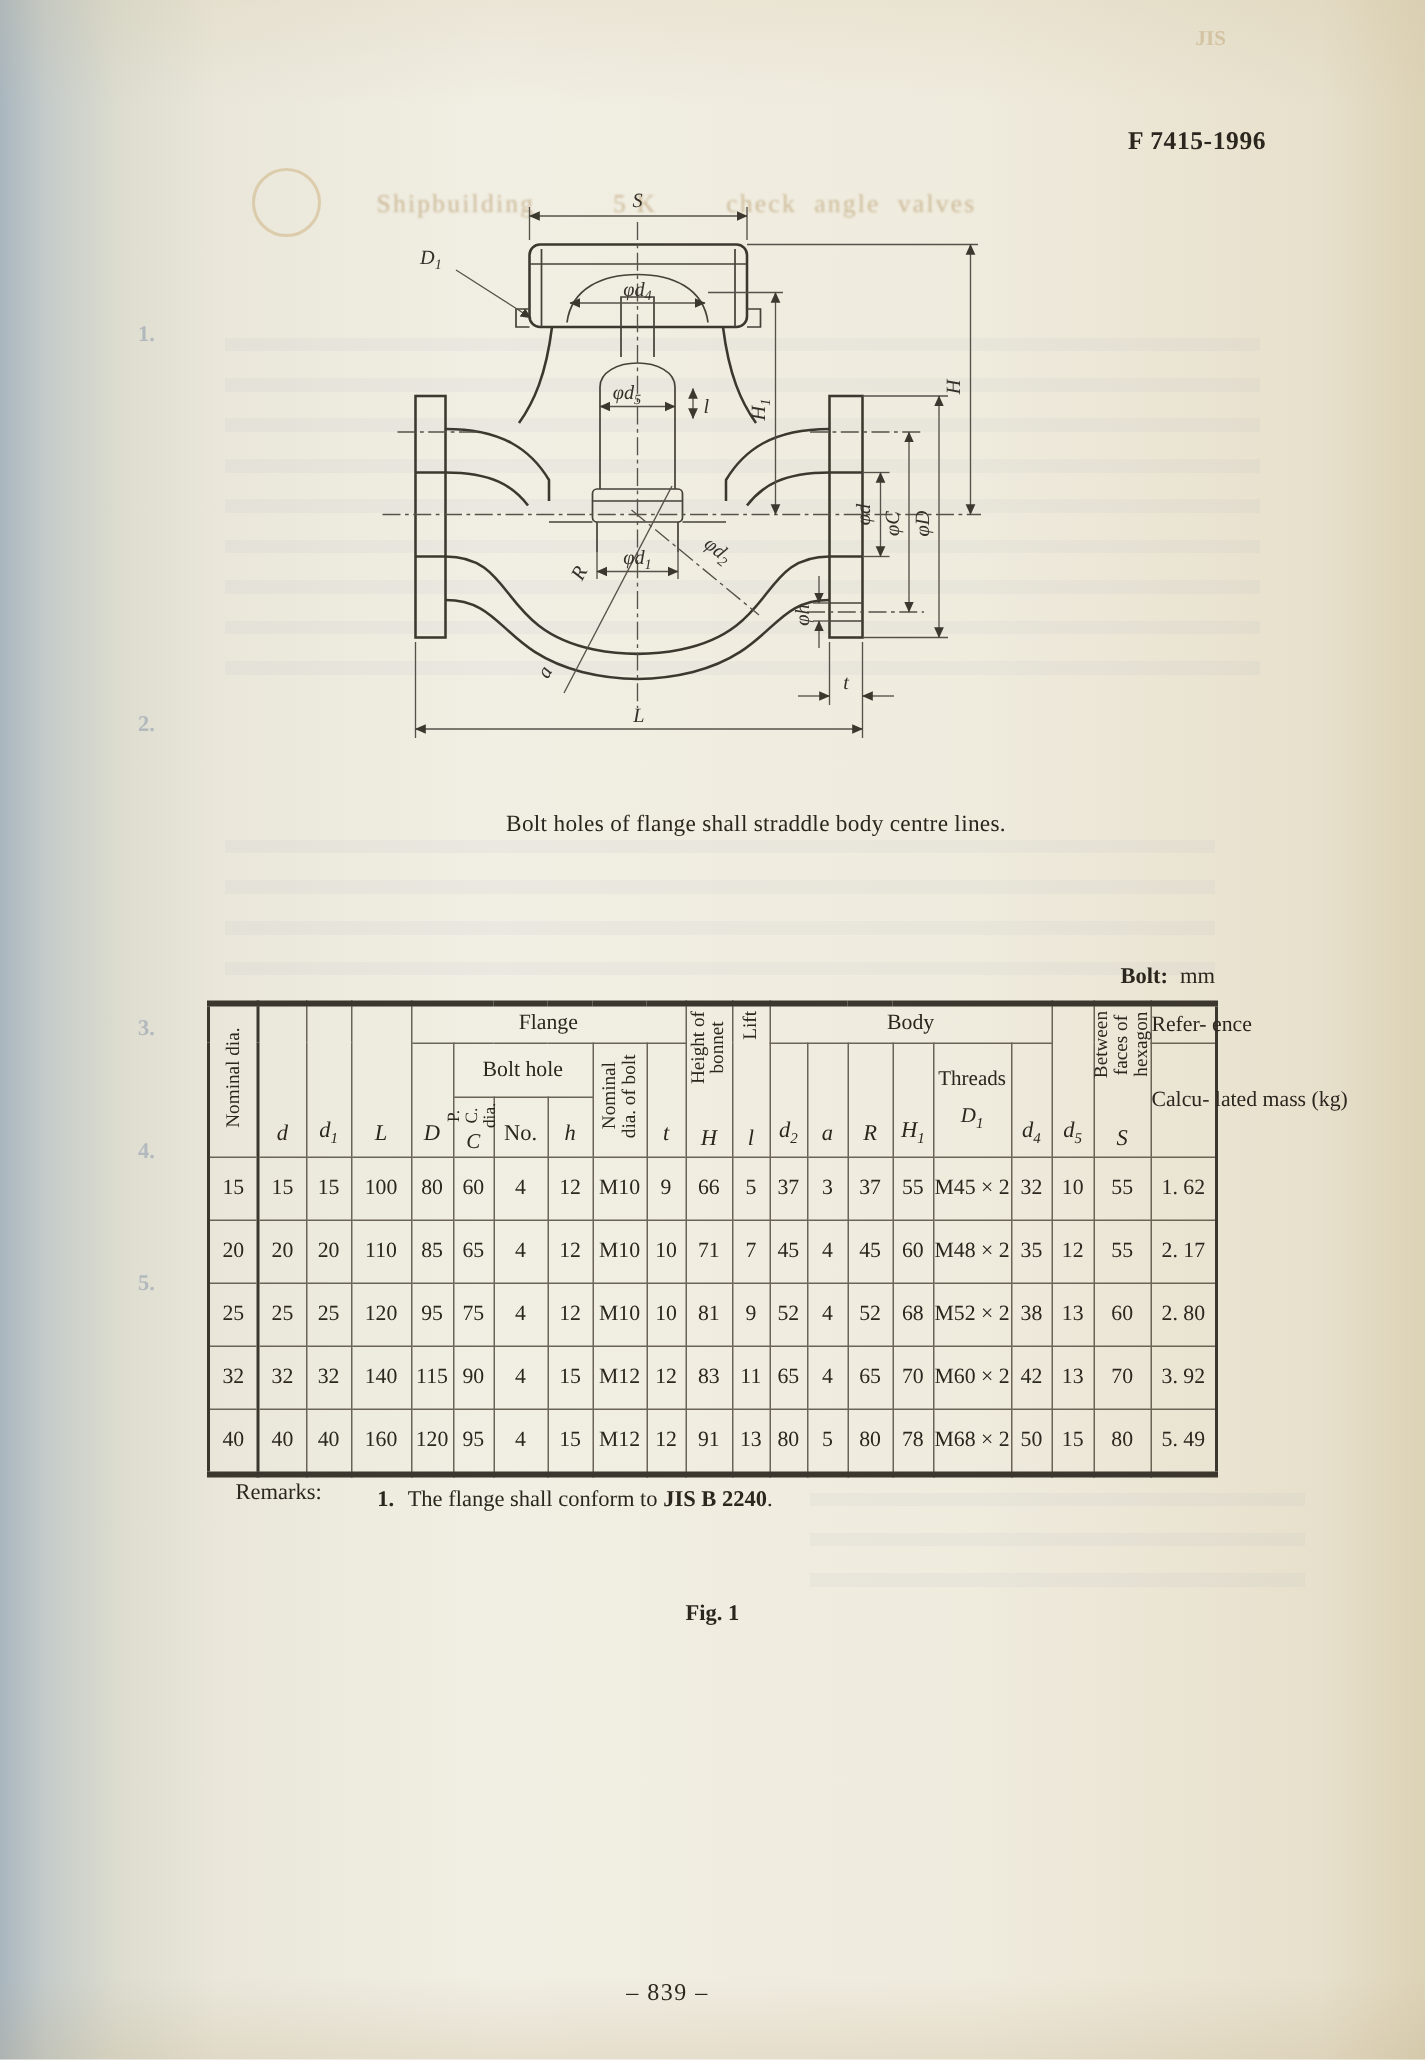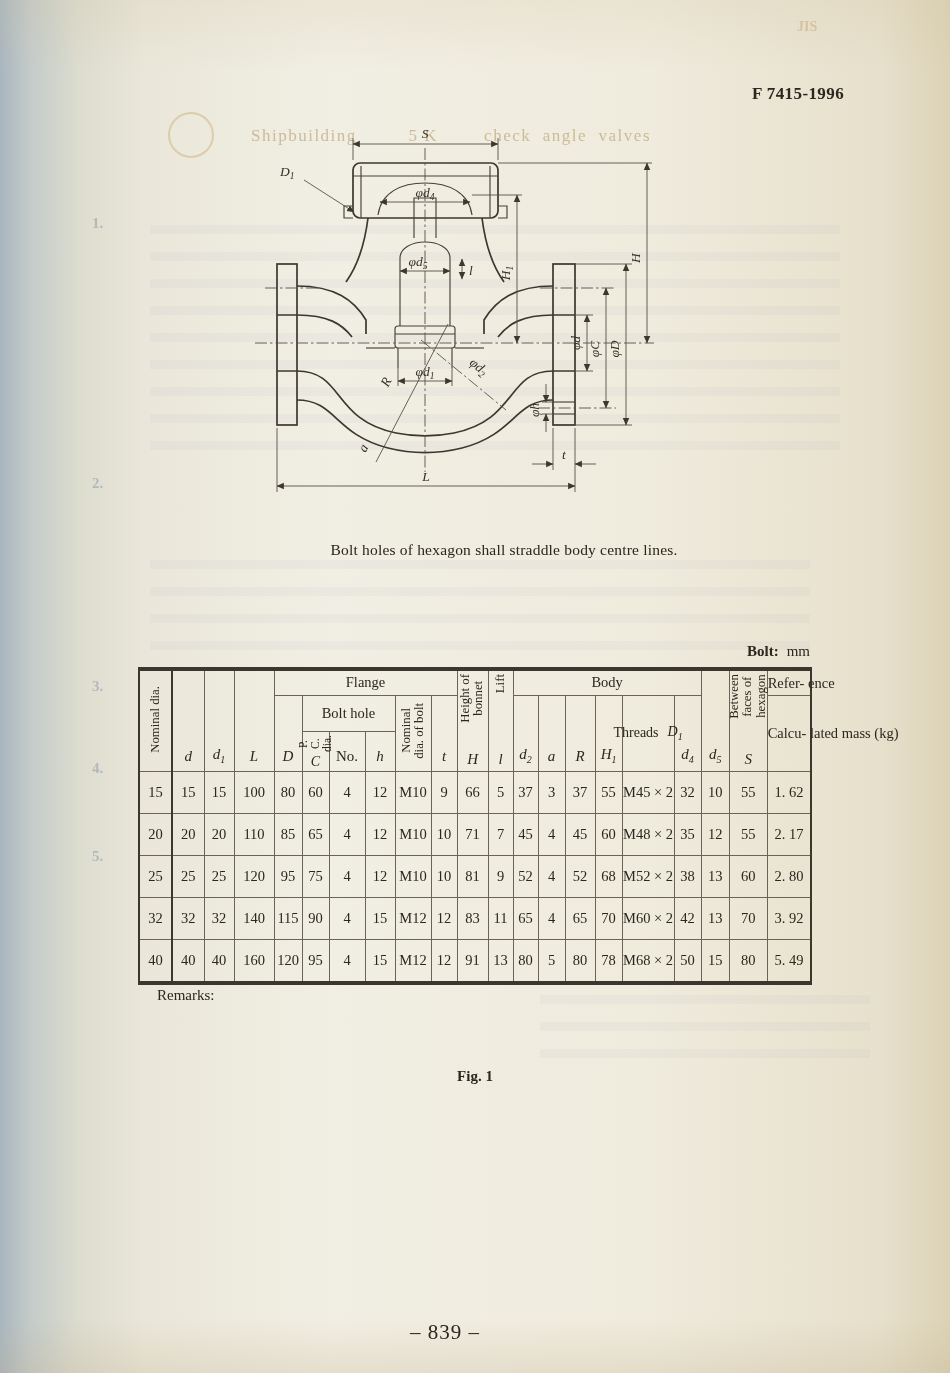--- a/index.html
+++ b/index.html
@@ -16,21 +16,21 @@
     background:repeating-linear-gradient(180deg, rgba(138,148,176,.065) 0 9px, rgba(0,0,0,0) 9px 27px);}
   .ghost-title{font-size:17px;color:rgba(172,138,82,.5);filter:blur(.6px);letter-spacing:1.5px;white-space:pre;}
   .ghost-jis{font-size:14px;font-weight:bold;color:rgba(175,142,88,.35);filter:blur(.5px);}
   .ghost-num{font-size:15px;color:rgba(90,110,150,.34);filter:blur(.4px);font-weight:bold;}
   .stamp{width:42px;height:42px;border:2px solid rgba(198,164,106,.42);border-radius:50%;}
   .doc-code{font-size:17px;font-weight:bold;letter-spacing:.4px;}
   .caption{font-size:15.5px;letter-spacing:.2px;text-align:center;width:950px;padding-left:58px;box-sizing:border-box;}
   .unit{font-size:15px;width:130px;text-align:right;}
   .unit b{margin-right:8px;}
   .figlab{font-size:15px;font-weight:bold;text-align:center;width:950px;}
-  .pageno{font-size:21px;text-align:center;width:890px;letter-spacing:1px;}
+  .pageno{font-size:16px;text-align:center;width:890px;letter-spacing:1px;}
   .remarks{font-size:15px;display:flex;align-items:flex-start;}
   .remarks .rlabel{font-weight:normal;margin-right:37px;}
   .remarks .rline{line-height:26px;}
   .remarks .rnum{font-weight:bold;margin-right:9px;}
   .remarks .rstd{font-weight:bold;}
   .it{font-style:italic;}
   sub{font-size:10px;}
 
   
   table.dim{border-collapse:collapse;table-layout:fixed;width:672px;
@@ -44,21 +44,21 @@
   table.dim tbody tr:first-child td{border-top:1.5px solid #46423a;}
   table.dim th.nomcol, table.dim td:first-child{border-right:2.5px solid #3b372e;}
   th.letter{vertical-align:bottom;}
   th.letter .lv{padding-bottom:6px;font-size:15px;}
   .grp{font-size:14.5px;}
   .rot{writing-mode:vertical-rl;transform:rotate(180deg);white-space:pre-line;
     line-height:1.04;font-size:12.8px;display:inline-block;}
   .vmid{vertical-align:middle;}
   .vstack{display:flex;flex-direction:column;align-items:center;justify-content:space-between;height:94px;padding:3px 0;}
   .vstack .lv{font-size:15px;}
-  .threads{display:flex;flex-direction:row;align-items:center;justify-content:center;gap:9px;height:72px;font-size:14px;}
+  .threads{display:flex;flex-direction:column;align-items:center;justify-content:center;gap:9px;height:72px;font-size:14px;}
   .smallhead{font-size:12.8px;white-space:pre-line;line-height:1.12;text-align:left;padding-left:3px;margin-left:32px;}
 
   
   svg text{font-family:"Liberation Serif","DejaVu Serif",serif;fill:#35302a;}
   .dlab{font-size:13.5px;font-style:italic;}
   .dsub{font-size:9.5px;font-style:italic;}
 </style>
 </head>
 <body>
 
@@ -171,21 +171,21 @@
     <text class="dlab" x="400" y="140" text-anchor="middle" transform="rotate(-90 400 140)"><tspan>H</tspan></text>
     <text class="dlab" x="340" y="225" text-anchor="middle" transform="rotate(-90 340 225)"><tspan>φd</tspan></text>
     <text class="dlab" x="359" y="231" text-anchor="middle" transform="rotate(-90 359 231)"><tspan>φC</tspan></text>
     <text class="dlab" x="379" y="231" text-anchor="middle" transform="rotate(-90 379 231)"><tspan>φD</tspan></text>
     <text class="dlab" x="299" y="292" text-anchor="middle" transform="rotate(-90 299 292)"><tspan>φh</tspan></text>
     <text class="dlab" x="324" y="341" text-anchor="middle"><tspan>t</tspan></text>
     <text class="dlab" x="186" y="363" text-anchor="middle"><tspan>L</tspan></text>
   </g>
 </svg>
 
-<div class="abs caption" style="top:541px;left:0;">Bolt holes of hexagon shall straddle body centre lines.</div>
+<div class="abs caption" style="top:541px;left:0;">Bolt holes of flange shall straddle body centre lines.</div>
 
 <div class="abs unit" style="left:680px;top:643px;">
   <b>Bolt:</b><span>mm</span>
 </div>
 
 <table class="dim abs" style="left:138px;top:667px;">
   <colgroup>
     <col style="width:33px">
       <col style="width:32px">
       <col style="width:30px">
@@ -416,18 +416,19 @@
         <td>15</td>
         <td>80</td>
         <td>5. 49</td>
       </tr>
     </tbody>
 </table>
 
 <div class="abs remarks" style="left:157px;top:987px;">
   <span class="rlabel">Remarks:</span>
   <span>
+    <div class="rline"><span class="rnum">1.</span><span>The flange shall conform to </span><span class="rstd">JIS B 2240</span><span>.</span></div>
   </span>
 </div>
 
 <div class="abs figlab" style="top:1068px;left:0;">Fig. 1</div>
 
 <div class="abs pageno" style="top:1320px;left:0;">–  839  –</div>
 
 </body></html>

